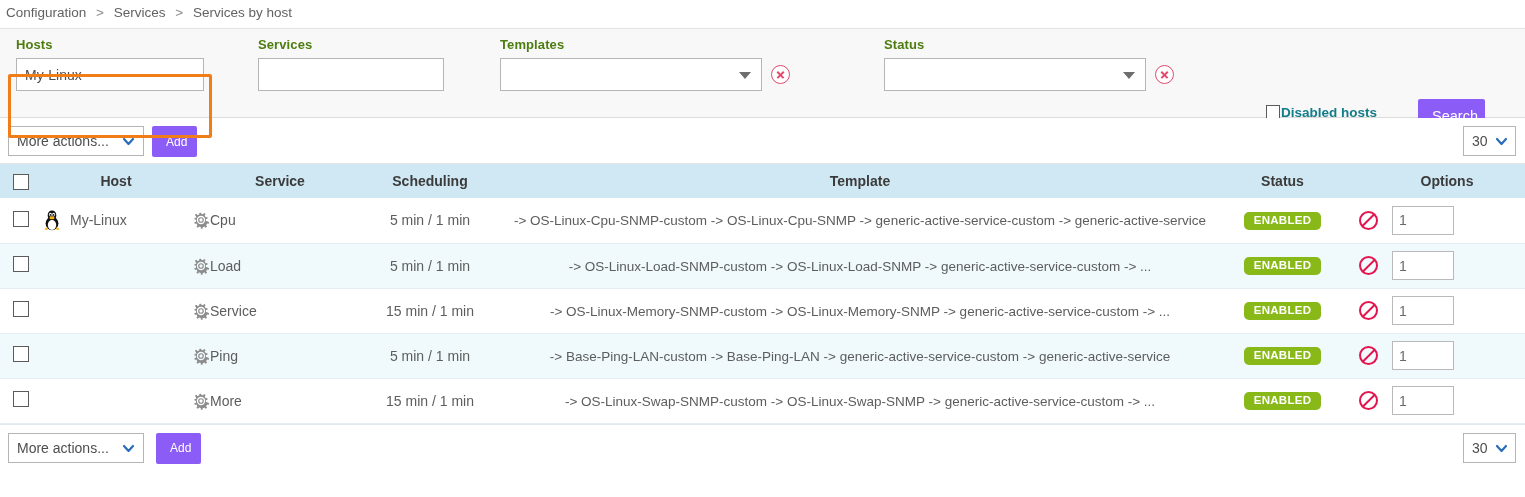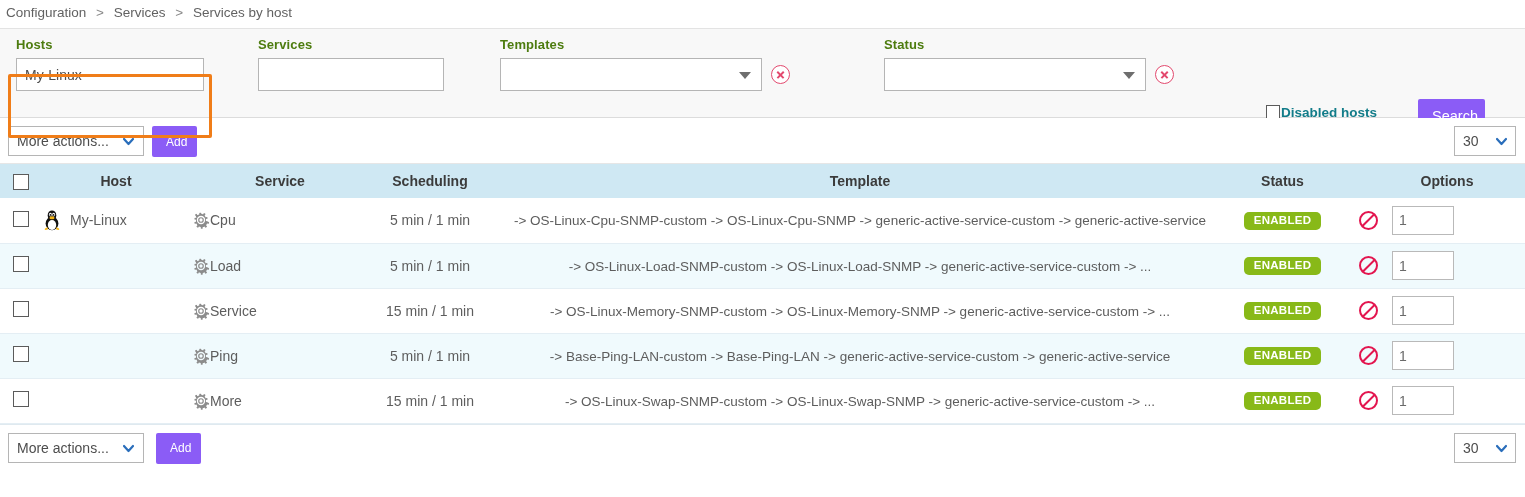--- a/index.html
+++ b/index.html
@@ -168,21 +168,21 @@
   .add-btn {
     position: absolute;
     left: 152px; top: 8px;
     height: 31px;
     width: 45px;
     font-size: 12px;
   }
   .page-select {
     position: absolute;
     right: 9px; top: 8px;
-    width: 62px; height: 30px;
+    width: 53px; height: 30px;
     border: 1px solid #b5b5b5;
     background: #fff;
     font-size: 14px;
     color: #4d4d4d;
     padding: 0 8px;
     line-height: 28px;
   }
 
   
   table.grid {

